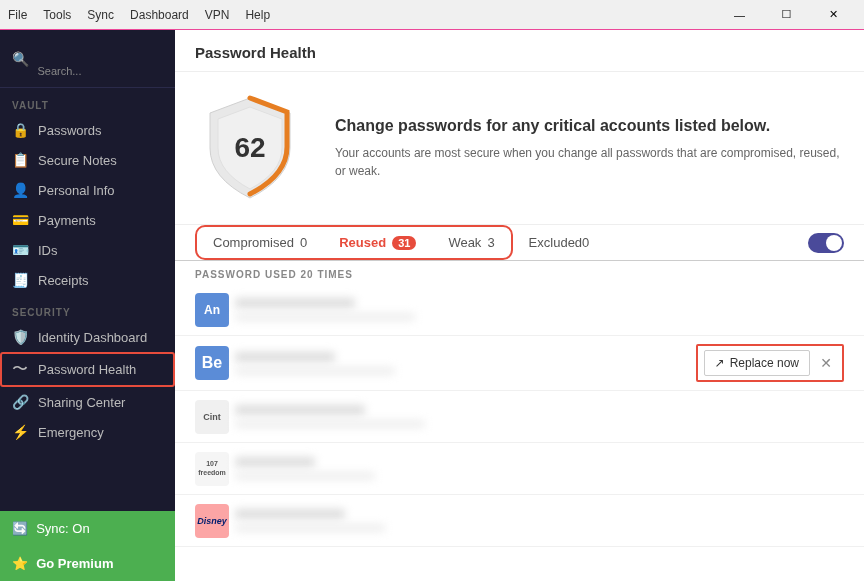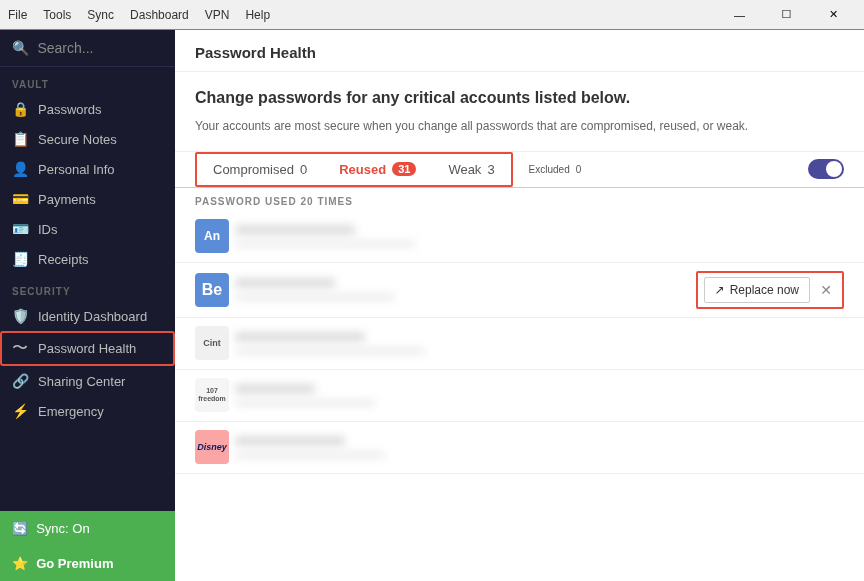--- a/index.html
+++ b/index.html
@@ -11,21 +11,21 @@
     .titlebar-menu span { cursor: pointer; }
     .titlebar-controls { display: flex; gap: 2px; }
     .titlebar-btn { width: 45px; height: 30px; border: none; background: transparent; cursor: pointer; font-size: 11px; display: flex; align-items: center; justify-content: center; }
 
     
     .app { display: flex; flex: 1; overflow: hidden; }
 
     
     .sidebar { width: 175px; background: #1a1a2e; display: flex; flex-direction: column; color: #ccc; flex-shrink: 0; }
     .sidebar-search { padding: 10px 12px; display: flex; align-items: center; gap: 8px; border-bottom: 1px solid #2a2a4a; }
-    .sidebar-search input { background: transparent; border: none; outline: none; color: #f0abfc; font-size: 14px; width: 100%; }
+    .sidebar-search input { background: transparent; border: none; outline: none; color: #f0abfc; font-size: 11px; width: 100%; margin-top: 25px; }
     .sidebar-search input::placeholder { color: #888; }
     .search-icon-wrap { color: #888; font-size: 14px; }
 
     .sidebar-section-label { padding: 12px 12px 4px; font-size: 10px; font-weight: 700; color: #666; letter-spacing: 1px; text-transform: uppercase; }
     .sidebar-item { display: flex; align-items: center; gap: 10px; padding: 7px 12px; cursor: pointer; color: #bbb; font-size: 13px; border-radius: 0; }
     .sidebar-item .icon { width: 16px; text-align: center; font-size: 14px; }
     .sidebar-item-label { font-size: 13px; }
 
     
     .sidebar-item.pw-health { border: 2px solid #e74c3c; background: #1a1a2e; color: #bbb; padding: 5px 10px; }
@@ -45,25 +45,25 @@
     .score-section { display: flex; align-items: center; padding: 16px 20px; gap: 30px; border-bottom: 1px solid #eee; }
     .shield-container { position: relative; width: 110px; height: 120px; display: flex; align-items: center; justify-content: center; flex-shrink: 0; }
     .shield-svg { width: 100px; height: 110px; }
     .shield-number { position: absolute; font-size: 28px; font-weight: 700; color: #333; top: 50%; left: 50%; transform: translate(-50%, -50%); }
     .score-description { flex: 1; }
     .score-description h2 { font-size: 16px; font-weight: 700; color: #333; margin-bottom: 8px; line-height: 1.3; }
     .score-description p { font-size: 12px; color: #666; line-height: 1.5; }
 
     
     .tabs-bar { display: flex; align-items: center; padding: 0 20px; border-bottom: 1px solid #ccc; gap: 0; justify-content: space-between; }
-    .tabs-left { display: flex; gap: 0; border: 2px solid #e74c3c; border-radius: 2px; }
+    .tabs-left { display: flex; gap: 0; border: 2px solid #e74c3c; border-radius: 10px; }
     .tab { padding: 8px 16px; cursor: pointer; font-size: 13px; color: #555; display: flex; align-items: center; gap: 6px; }
     .tab.active { color: #e74c3c; font-weight: 600; }
     .tab .badge { background: #e74c3c; color: white; border-radius: 10px; padding: 1px 6px; font-size: 11px; font-weight: 700; }
-    .tab-excluded { padding: 8px 16px; cursor: pointer; font-size: 10px; color: #555; display: flex; align-items: center; gap: 6px; }
+    .tab-excluded { padding: 8px 16px; cursor: pointer; font-size: 13px; color: #555; display: flex; align-items: center; }
     .tabs-right { display: flex; align-items: center; gap: 8px; font-size: 12px; color: #555; margin-left: auto; padding-left: 20px; }
     .toggle { width: 36px; height: 20px; background: #4a4a9a; border-radius: 10px; position: relative; cursor: pointer; }
     .toggle-knob { width: 16px; height: 16px; background: white; border-radius: 50%; position: absolute; top: 2px; right: 2px; transition: 0.2s; }
 
     
     .password-list { flex: 1; overflow-y: auto; }
     .list-section-header { padding: 8px 20px 4px; font-size: 10px; font-weight: 700; color: #888; letter-spacing: 1px; text-transform: uppercase; }
     .password-row { display: flex; align-items: center; padding: 8px 20px; border-bottom: 1px solid #f0f0f0; gap: 6px; position: relative; min-height: 52px; }
     .avatar { width: 34px; height: 34px; border-radius: 4px; display: flex; align-items: center; justify-content: center; font-size: 13px; font-weight: 700; color: white; flex-shrink: 0; }
     .row-info { flex: 1; min-width: 0; }
@@ -170,20 +170,37 @@
     </div>
   </div>
 
   <div class="main">
 
     <div class="main-header">
       <span class="main-title">Password Health</span>
     </div>
 
     <div class="score-section">
+      <div class="shield-container">
+        <svg class="shield-svg" viewBox="0 0 100 110">
+          <defs>
+            <linearGradient id="shieldGrad" x1="0%" y1="0%" x2="0%" y2="100%">
+              <stop offset="0%" style="stop-color:#e0e0e0;stop-opacity:1"></stop>
+              <stop offset="100%" style="stop-color:#c0c0c0;stop-opacity:1"></stop>
+            </linearGradient>
+          </defs>
+
+          <path d="M50,5 L90,20 L90,55 Q90,85 50,105 Q10,85 10,55 L10,20 Z" fill="#e8e8e8" stroke="#d0d0d0" stroke-width="1"></path>
+
+          <path d="M50,5 L87,19 L87,54 Q87,82 50,101" fill="none" stroke="#e67e22" stroke-width="5" stroke-linecap="round"></path>
+
+          <path d="M50,14 L82,26 L82,55 Q82,79 50,96 Q18,79 18,55 L18,26 Z" fill="#f0f0f0" stroke="#e0e0e0" stroke-width="1"></path>
+        </svg>
+        <span class="shield-number">62</span>
+      </div>
       <div class="score-description">
         <h2>Change passwords for any critical accounts listed below.</h2>
         <p>Your accounts are most secure when you change all passwords that are compromised, reused, or weak.</p>
       </div>
     </div>
 
     <div class="tabs-bar">
       <div class="tabs-left" style="border: 2px solid #e74c3c;">
         <div class="tab">
           <span>Compromised</span>

